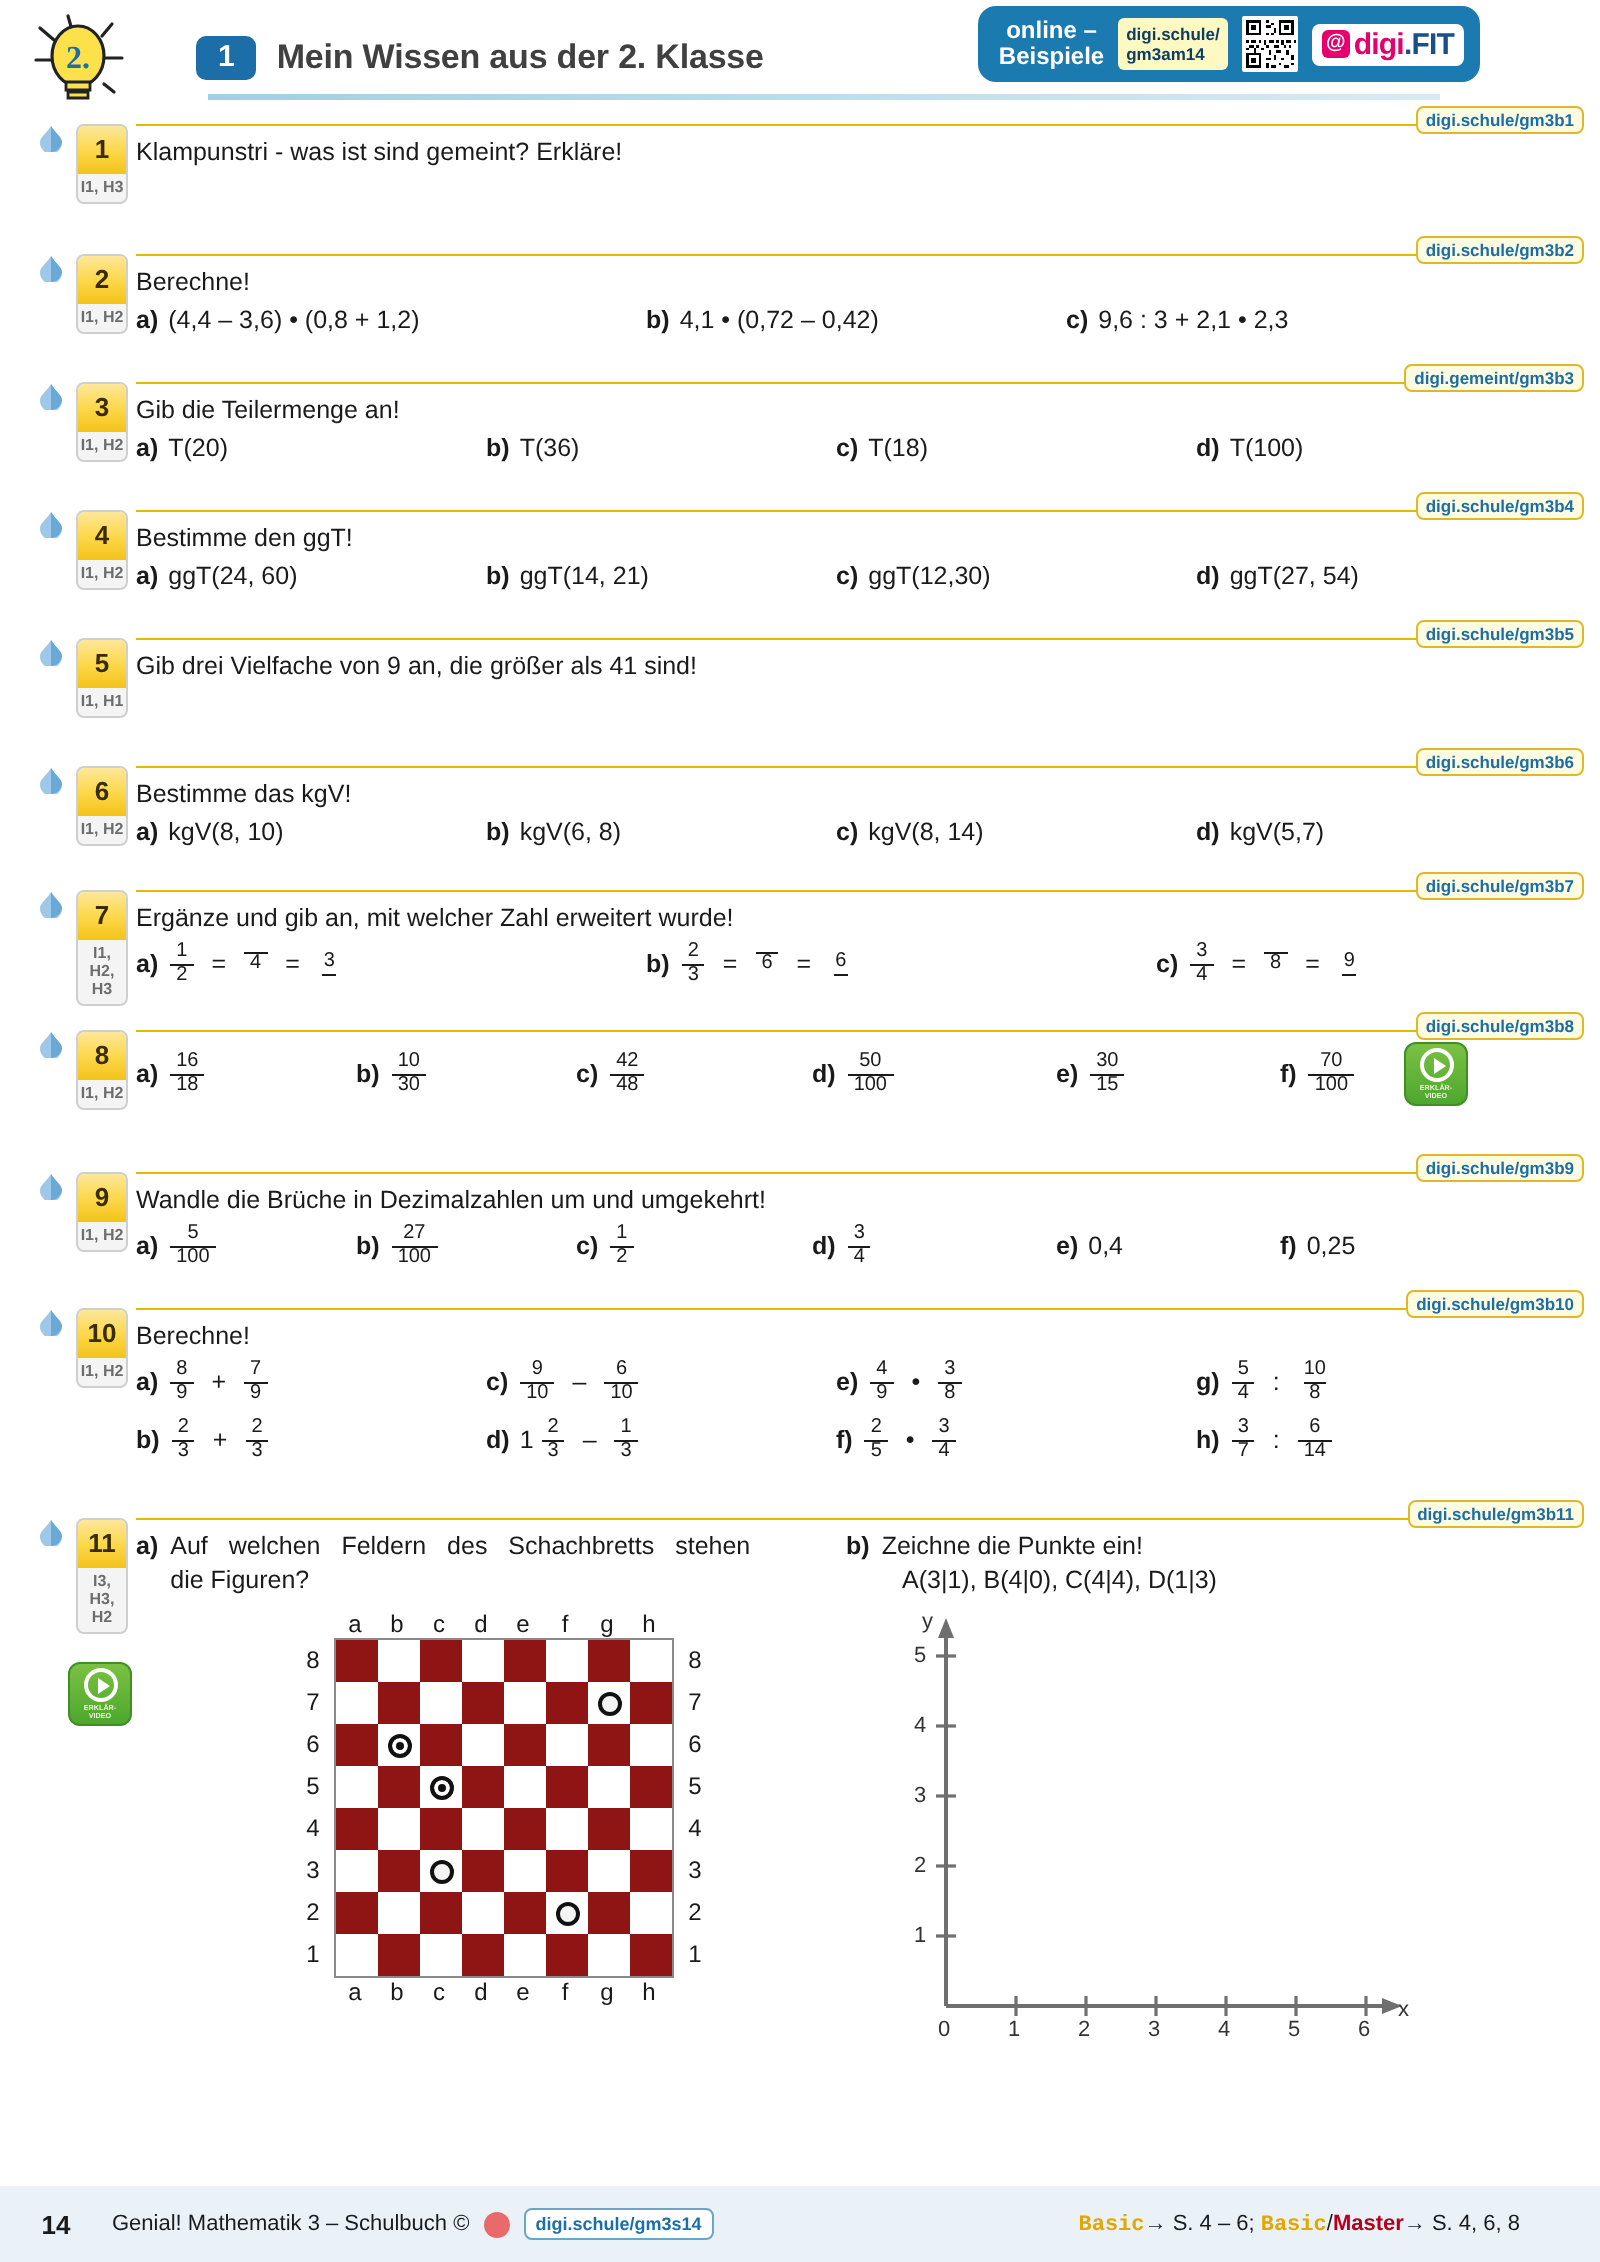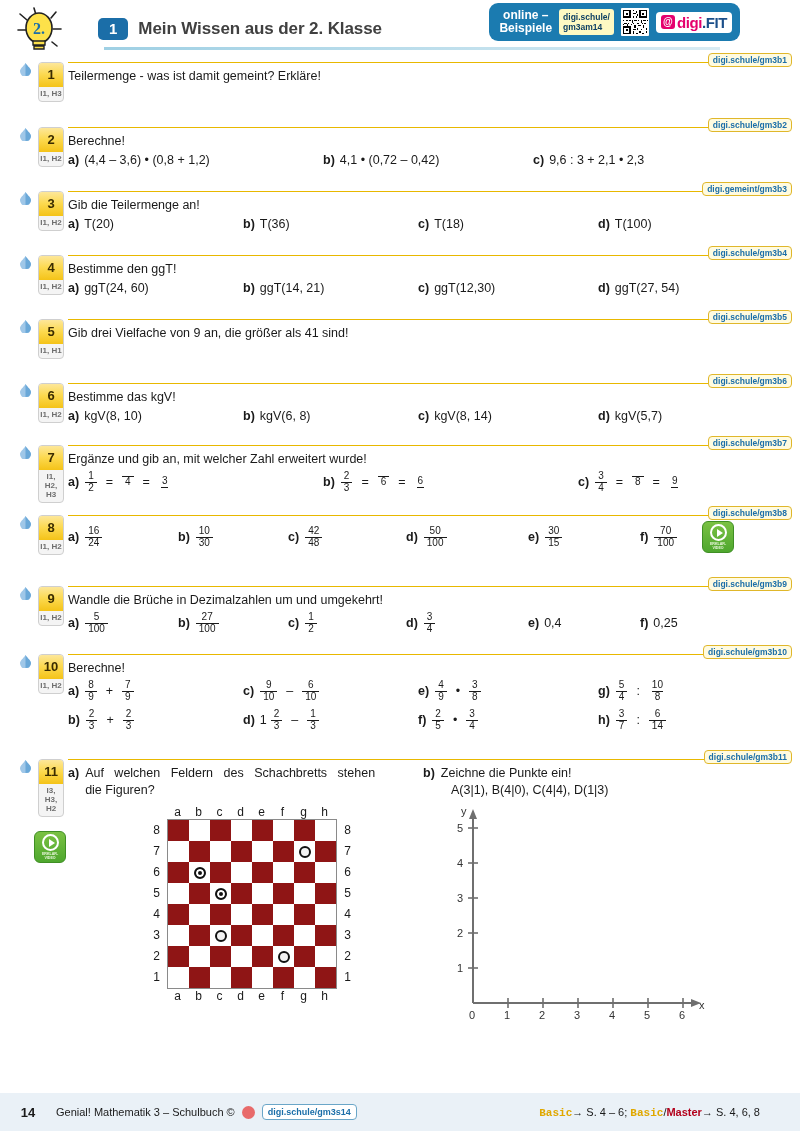--- a/index.html
+++ b/index.html
@@ -276,21 +276,21 @@
   <div class="tag">digi.schule/gm3b1</div>
   <svg class="drop" viewBox="0 0 13 13">
       <path d="M6.5 0 C9 4 12 5.5 12 8.3 A5.5 5.5 0 0 1 1 8.3 C1 5.5 4 4 6.5 0Z" fill="#9fc7e8"></path>
       <path d="M6.5 0 C9 4 12 5.5 12 8.3 A5.5 5.5 0 0 1 6.5 13 Z" fill="#6aa8d8"></path>
     </svg>
   <div class="numbox">
     <span class="n">1</span>
     <span class="comp">I1, H3</span>
   </div>
   <div class="ex-body">
-    <p class="prompt">Teilermenge - was ist damit gemeint? Erkläre!</p>
+    <p class="prompt">Klampunstri - was ist sind gemeint? Erkläre!</p>
   </div>
 </div>
 
 <div class="ex" style="height:64px">
   <div class="ex-rule"></div>
   <div class="tag">digi.schule/gm3b2</div>
   <svg class="drop" viewBox="0 0 13 13">
       <path d="M6.5 0 C9 4 12 5.5 12 8.3 A5.5 5.5 0 0 1 1 8.3 C1 5.5 4 4 6.5 0Z" fill="#9fc7e8"></path>
       <path d="M6.5 0 C9 4 12 5.5 12 8.3 A5.5 5.5 0 0 1 6.5 13 Z" fill="#6aa8d8"></path>
     </svg>
@@ -514,21 +514,21 @@
   <div class="numbox">
     <span class="n">8</span>
     <span class="comp">I1, H2</span>
   </div>
   <div class="ex-body">
     <div class="items" style="align-items:center">
       <div class="item" style="width:110px">
         <span class="lbl">a)</span>
         <span class="frac">
             <span class="num">16</span>
-            <span class="den">24</span>
+            <span class="den">18</span>
           </span>
         </div>
       <div class="item" style="width:110px">
         <span class="lbl">b)</span>
         <span class="frac">
             <span class="num">10</span>
             <span class="den">30</span>
           </span>
         </div>
       <div class="item" style="width:118px">

